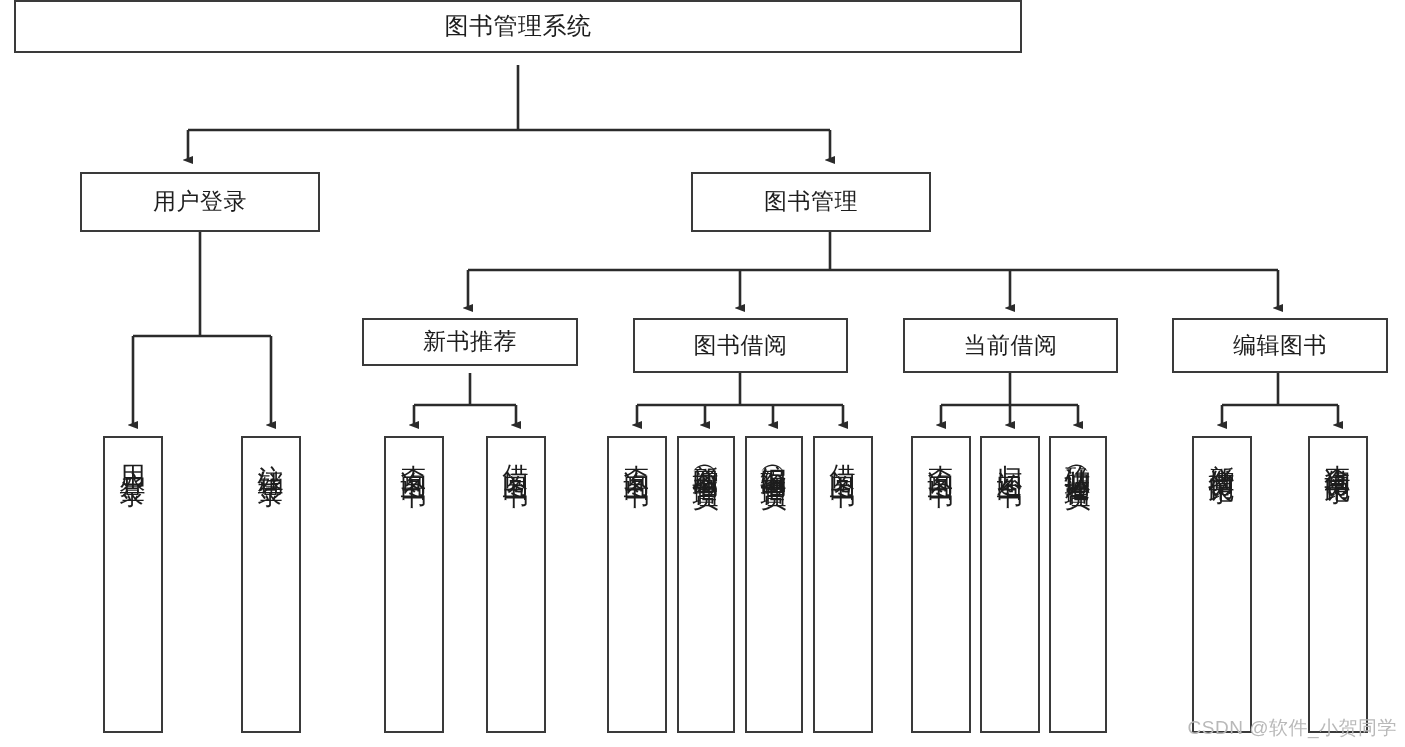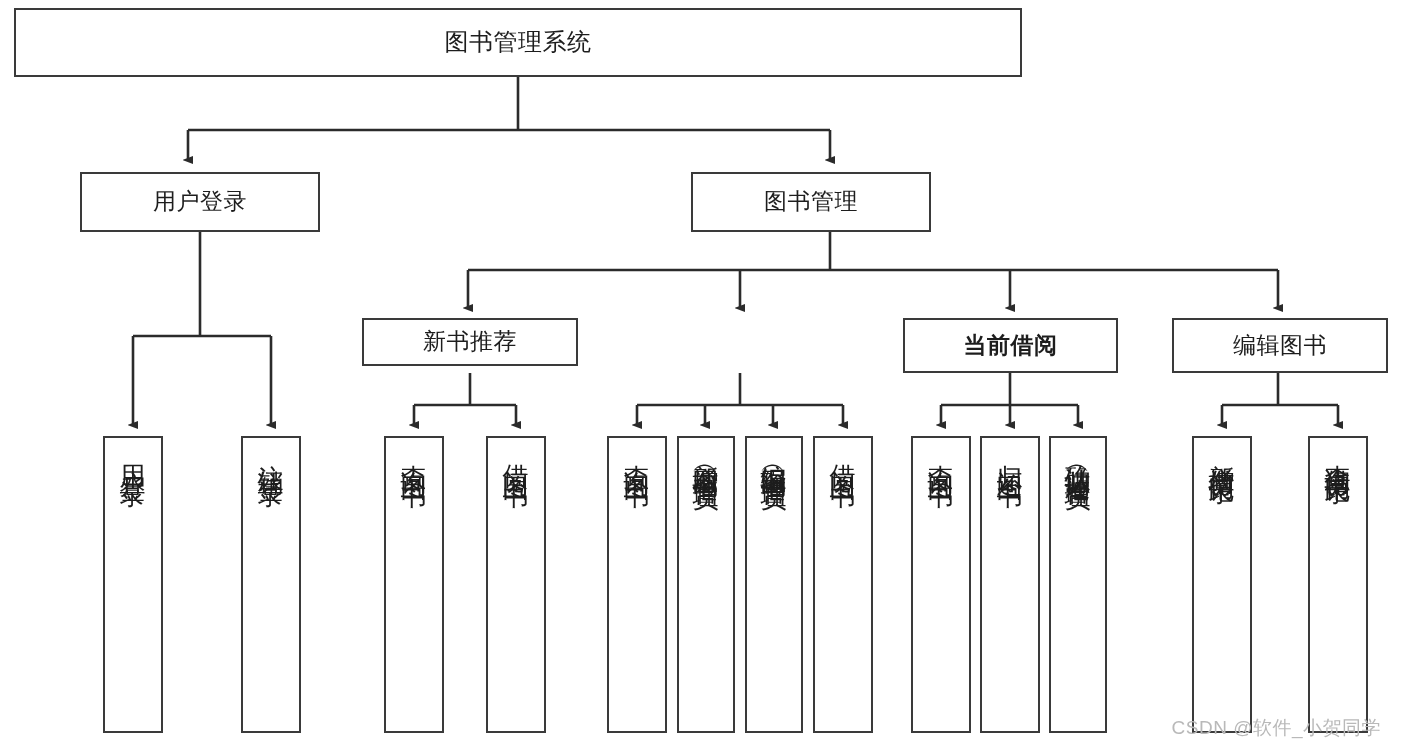--- a/index.html
+++ b/index.html
@@ -62,21 +62,21 @@
     line-height: 1.0;
     letter-spacing: 6px;
     white-space: nowrap;
   }
   .node.v.tall .label {
     font-size: 26px;
     letter-spacing: 3px;
   }
   #watermark {
     position: absolute;
-    right: 24px;
+    right: 8px;
     bottom: 6px;
     font-size: 19px;
     color: #b9b9b9;
     letter-spacing: 0.5px;
     white-space: nowrap;
   }
 </style>
 </head>
 <body>
 
@@ -125,35 +125,38 @@
       <path d="M 1010,405 L 1010,425" marker-end="url(#arrow)"></path>
       <path d="M 1078,405 L 1078,425" marker-end="url(#arrow)"></path>
 
       <path d="M 1278,373 L 1278,405"></path>
       <path d="M 1222,405 L 1338,405"></path>
       <path d="M 1222,405 L 1222,425" marker-end="url(#arrow)"></path>
       <path d="M 1338,405 L 1338,425" marker-end="url(#arrow)"></path>
     </g>
   </svg>
 
-  <div class="node h root" style="left:14px; top:8px; width:1008px; height:69px;">
+  <div class="node h root" style="left:14px; top:0; width:1008px; height:53px;">
     <span class="label">图书管理系统</span>
   </div>
 
   <div class="node h" style="left:80px; top:172px; width:240px; height:60px;">
     <span class="label">用户登录</span>
   </div>
   <div class="node h" style="left:691px; top:172px; width:240px; height:60px;">
     <span class="label">图书管理</span>
   </div>
 
   <div class="node h" style="left:362px; top:318px; width:216px; height:48px;">
     <span class="label">新书推荐</span>
   </div>
-  <div class="node h" style="left:903px; top:318px; width:215px; height:55px;font-weight:bold;">
+  <div class="node h" style="left:633px; top:318px; width:215px; height:55px;">
+    <span class="label">图书借阅</span>
+  </div>
+  <div class="node h" style="left:903px; top:318px; width:215px; height:55px;">
     <span class="label">当前借阅</span>
   </div>
   <div class="node h" style="left:1172px; top:318px; width:216px; height:55px;">
     <span class="label">编辑图书</span>
   </div>
 
   <div class="node v" style="left:103px; top:436px; width:60px; height:297px;">
     <span class="label">用户登录</span>
   </div>
   <div class="node v" style="left:241px; top:436px; width:60px; height:297px;">

